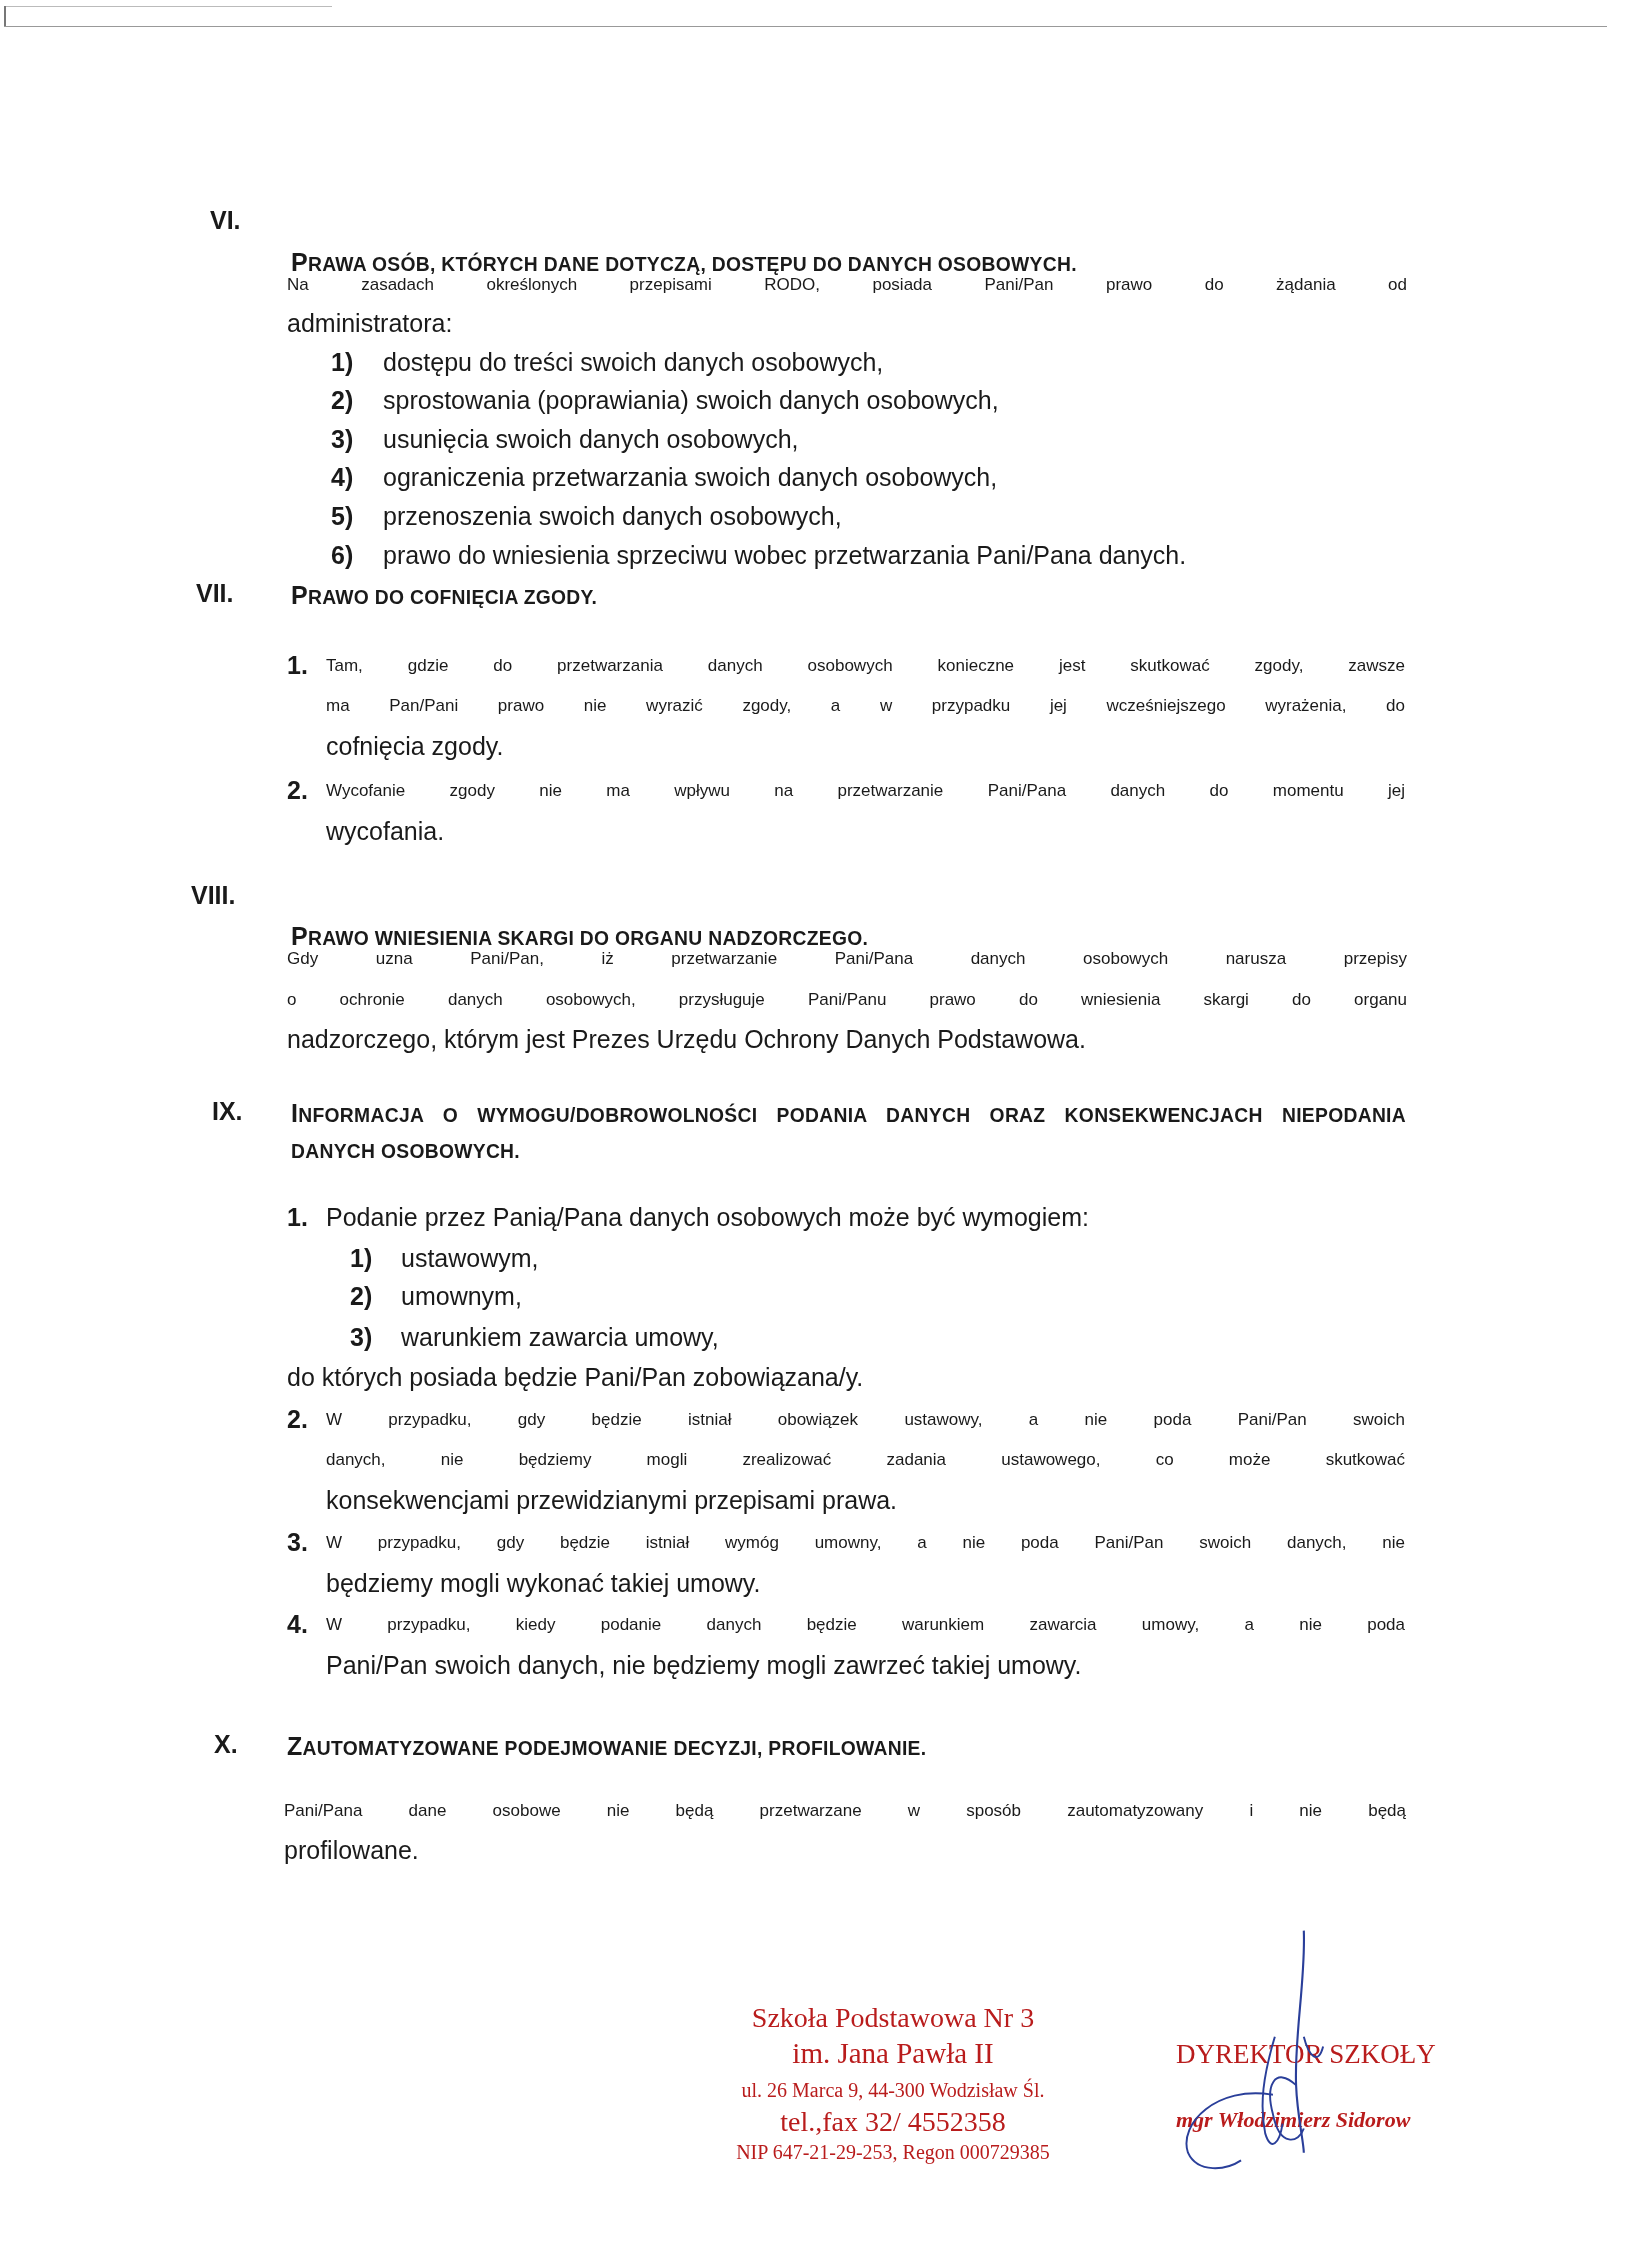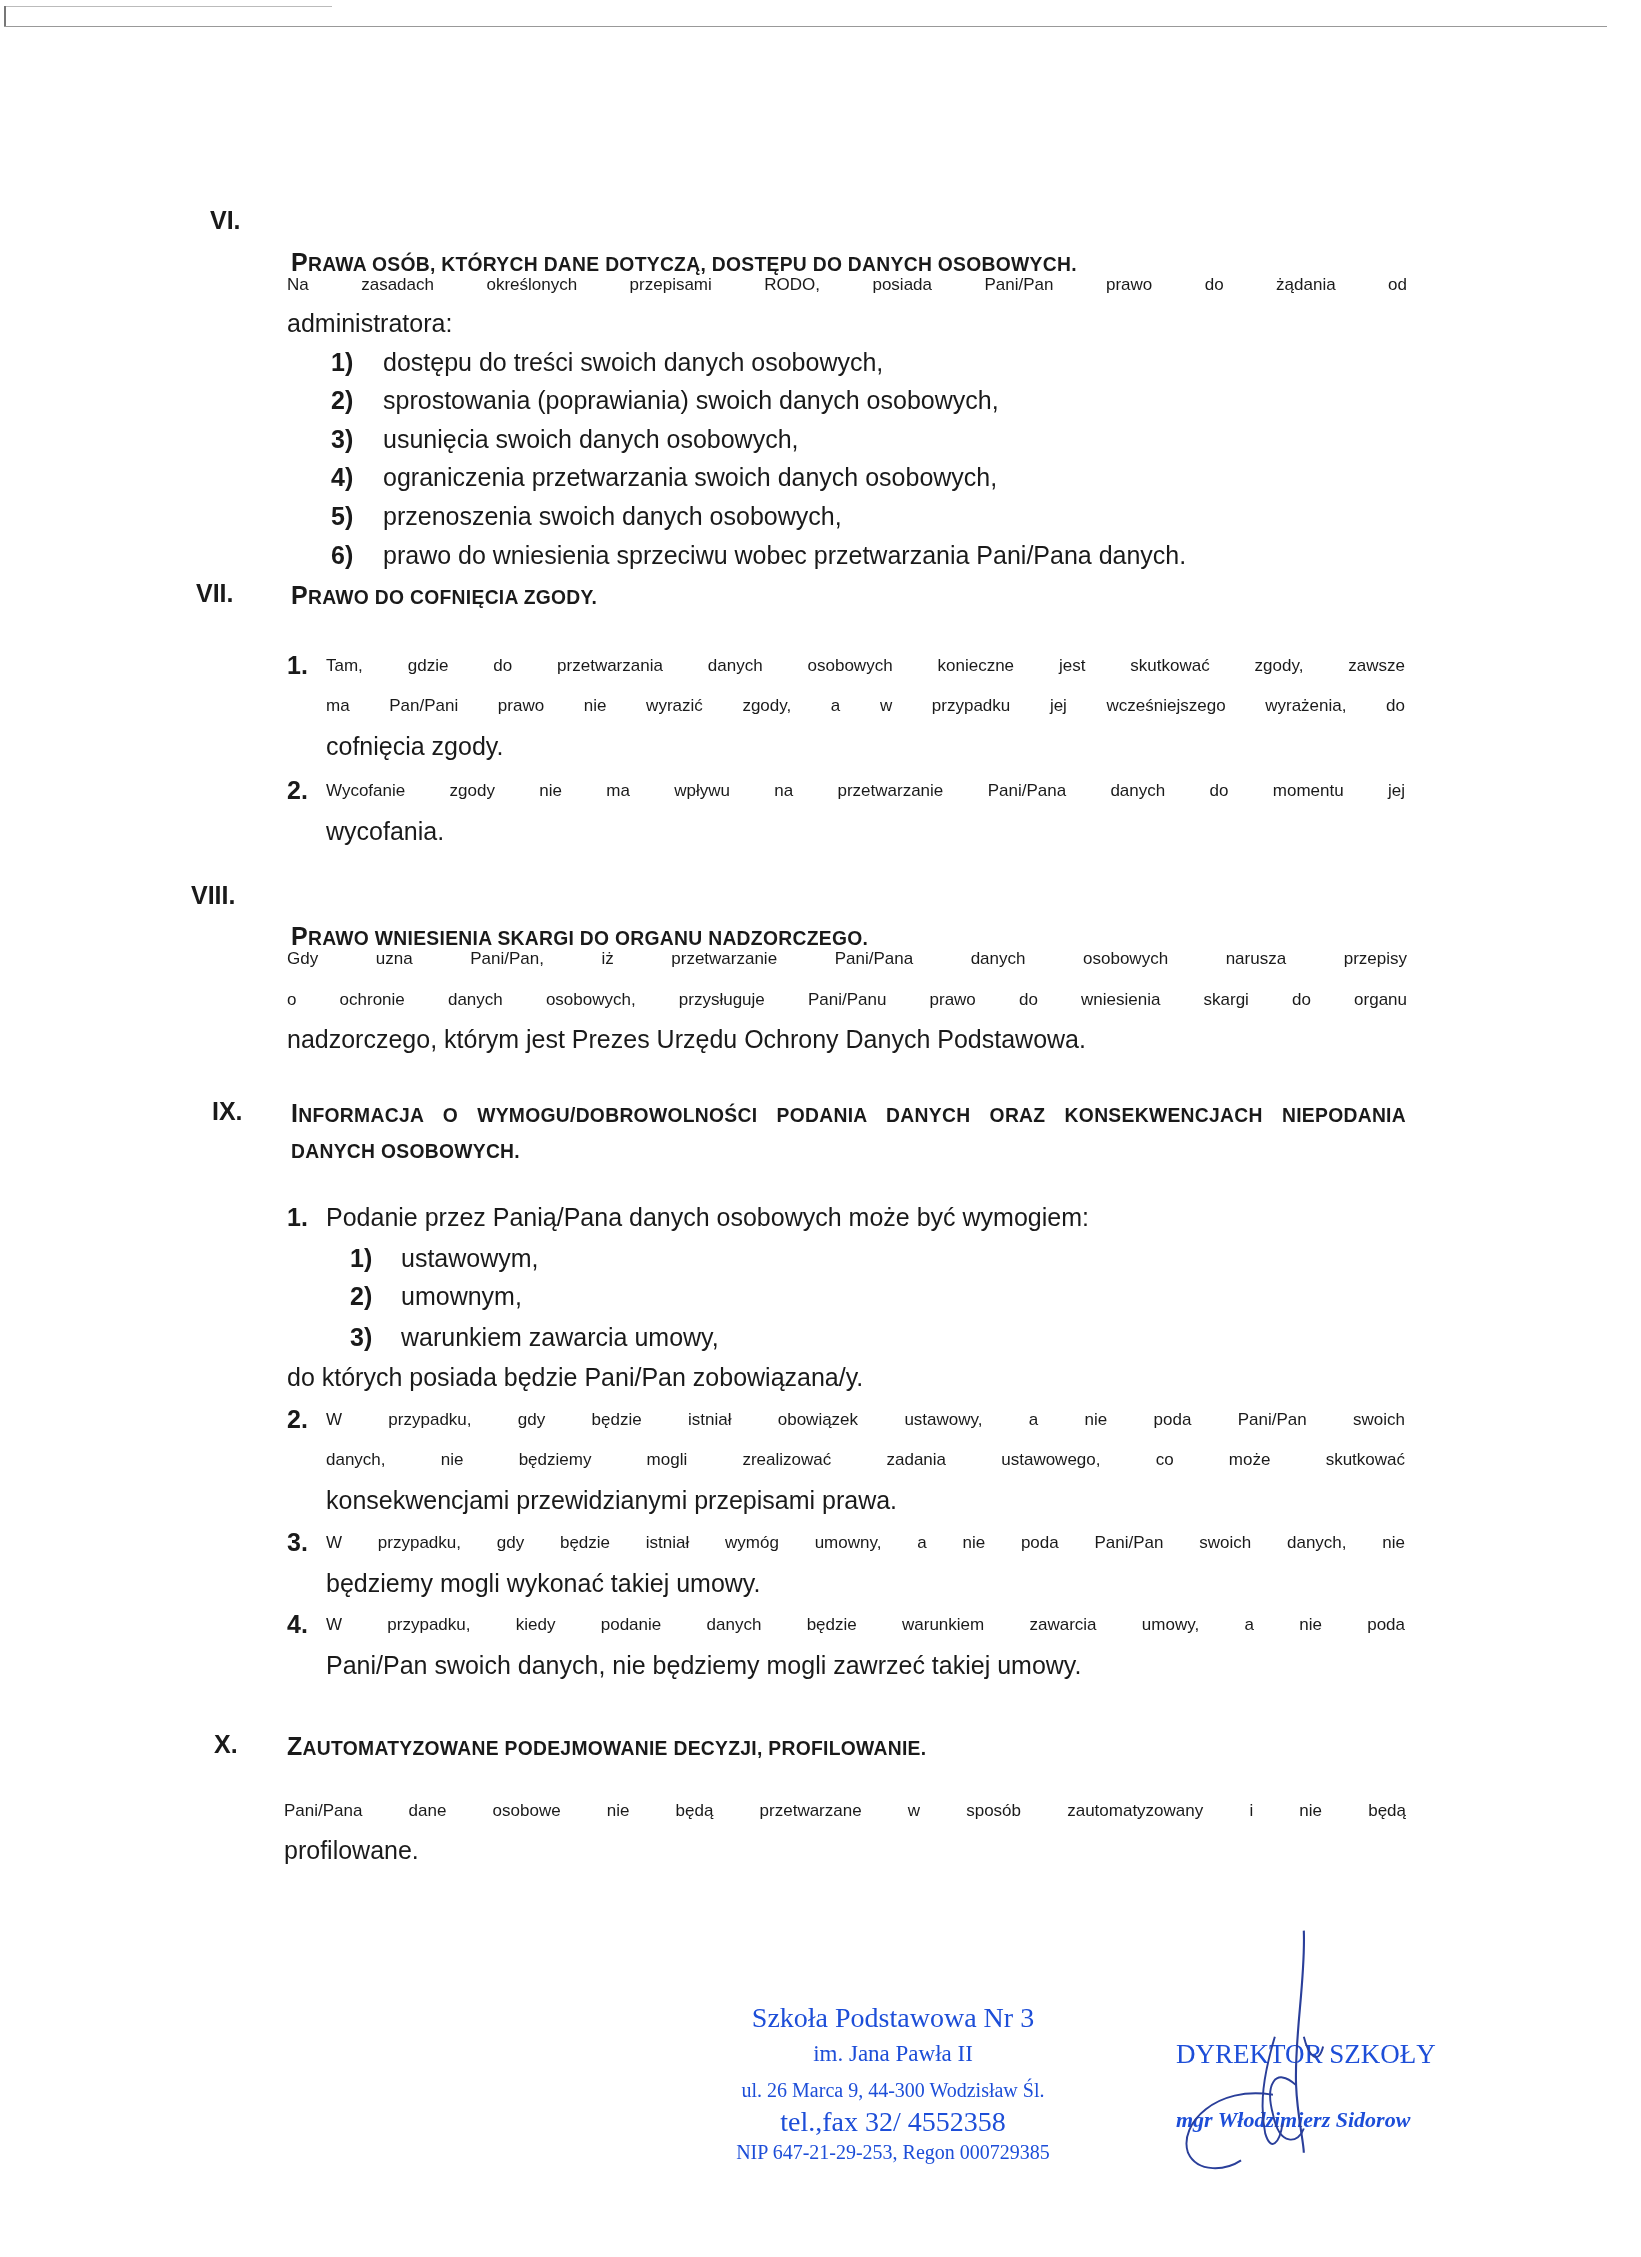--- a/index.html
+++ b/index.html
@@ -6,21 +6,21 @@
   body { width:1641px; height:2257px; position:relative; overflow:hidden;
          font-family:"DejaVu Sans Condensed","Liberation Sans", sans-serif; color:#1a1a1a; }
   .topline { position:absolute; left:3.9px; top:26px; width:1603px; height:1px; background:#999; }
   .topline-tick { position:absolute; left:3.9px; top:5.8px; width:1.9px; height:21px; background:#777; }
   .topline-short { position:absolute; left:3.9px; top:5.8px; width:328px; height:1px; background:#bbb; }
   .txt { position:absolute; font-size:25px; line-height:29px; white-space:nowrap; font-family:"Liberation Sans", sans-serif; }
   .num { position:absolute; font-size:25px; line-height:29px; font-weight:bold; font-family:"Liberation Sans", sans-serif; }
   .sc { position:absolute; font-size:19.3px; line-height:29px; font-weight:bold; letter-spacing:0.3px; font-family:"Liberation Sans", sans-serif; text-transform:uppercase; }
   .sc .cap { font-size:25px; }
   .just { position:absolute; left:287px; width:1120px; font-size:17px; line-height:29px; text-align:justify; text-align-last:justify; white-space:normal; font-family:"Liberation Sans", sans-serif; }
-  .stamp { position:absolute; color:#1d4ed8; font-family:"Liberation Serif", serif; text-align:center; }
+  .stamp { position:absolute; color:#b91c1c; font-family:"Liberation Serif", serif; text-align:center; }
   .sig svg { position:absolute; }
 </style>
 </head>
 <body>
 
 <div class="topline-short"></div>
 <div class="topline-tick"></div>
 <div class="topline"></div>
 
 <div>
@@ -94,21 +94,21 @@
 
 <div>
   <div class="num" style="left:214px;top:1730px;">X.</div>
   <div class="sc" style="left:287px;top:1732px;"><span class="cap">Z</span><span>automatyzowane podejmowanie decyzji, profilowanie.</span></div>
   <div class="just" style="left:284px;width:1122px;top:1796px;">Pani/Pana dane osobowe nie będą przetwarzane w sposób zautomatyzowany i nie będą</div>
   <div class="txt" style="left:284px;top:1836px;">profilowane.</div>
 </div>
 
 <div>
   <div class="stamp" style="left:676px;top:2001px;width:434px;font-size:28px;line-height:33px;">Szkoła Podstawowa Nr 3</div>
-  <div class="stamp" style="left:676px;top:2037px;width:434px;font-size:23px;line-height:33px;">im. Jana Pawła II</div>
+  <div class="stamp" style="left:676px;top:2037px;width:434px;font-size:29px;line-height:33px;">im. Jana Pawła II</div>
   <div class="stamp" style="left:676px;top:2078px;width:434px;font-size:20px;line-height:25px;">ul. 26 Marca 9, 44-300 Wodzisław Śl.</div>
   <div class="stamp" style="left:676px;top:2109px;width:434px;font-size:28px;line-height:25px;">tel.,fax 32/ 4552358</div>
   <div class="stamp" style="left:676px;top:2140px;width:434px;font-size:20px;line-height:25px;">NIP 647-21-29-253, Regon 000729385</div>
 </div>
 
 <div>
   <div class="stamp" style="left:1176px;top:2038px;font-size:27px;line-height:33px;text-align:left;white-space:nowrap;">DYREKTOR SZKOŁY</div>
   <div class="stamp" style="left:1176px;top:2105px;font-size:22px;line-height:29px;text-align:left;font-style:italic;font-weight:bold;white-space:nowrap;">mgr Włodzimierz Sidorow</div>
 </div>
 <div class="sig">

